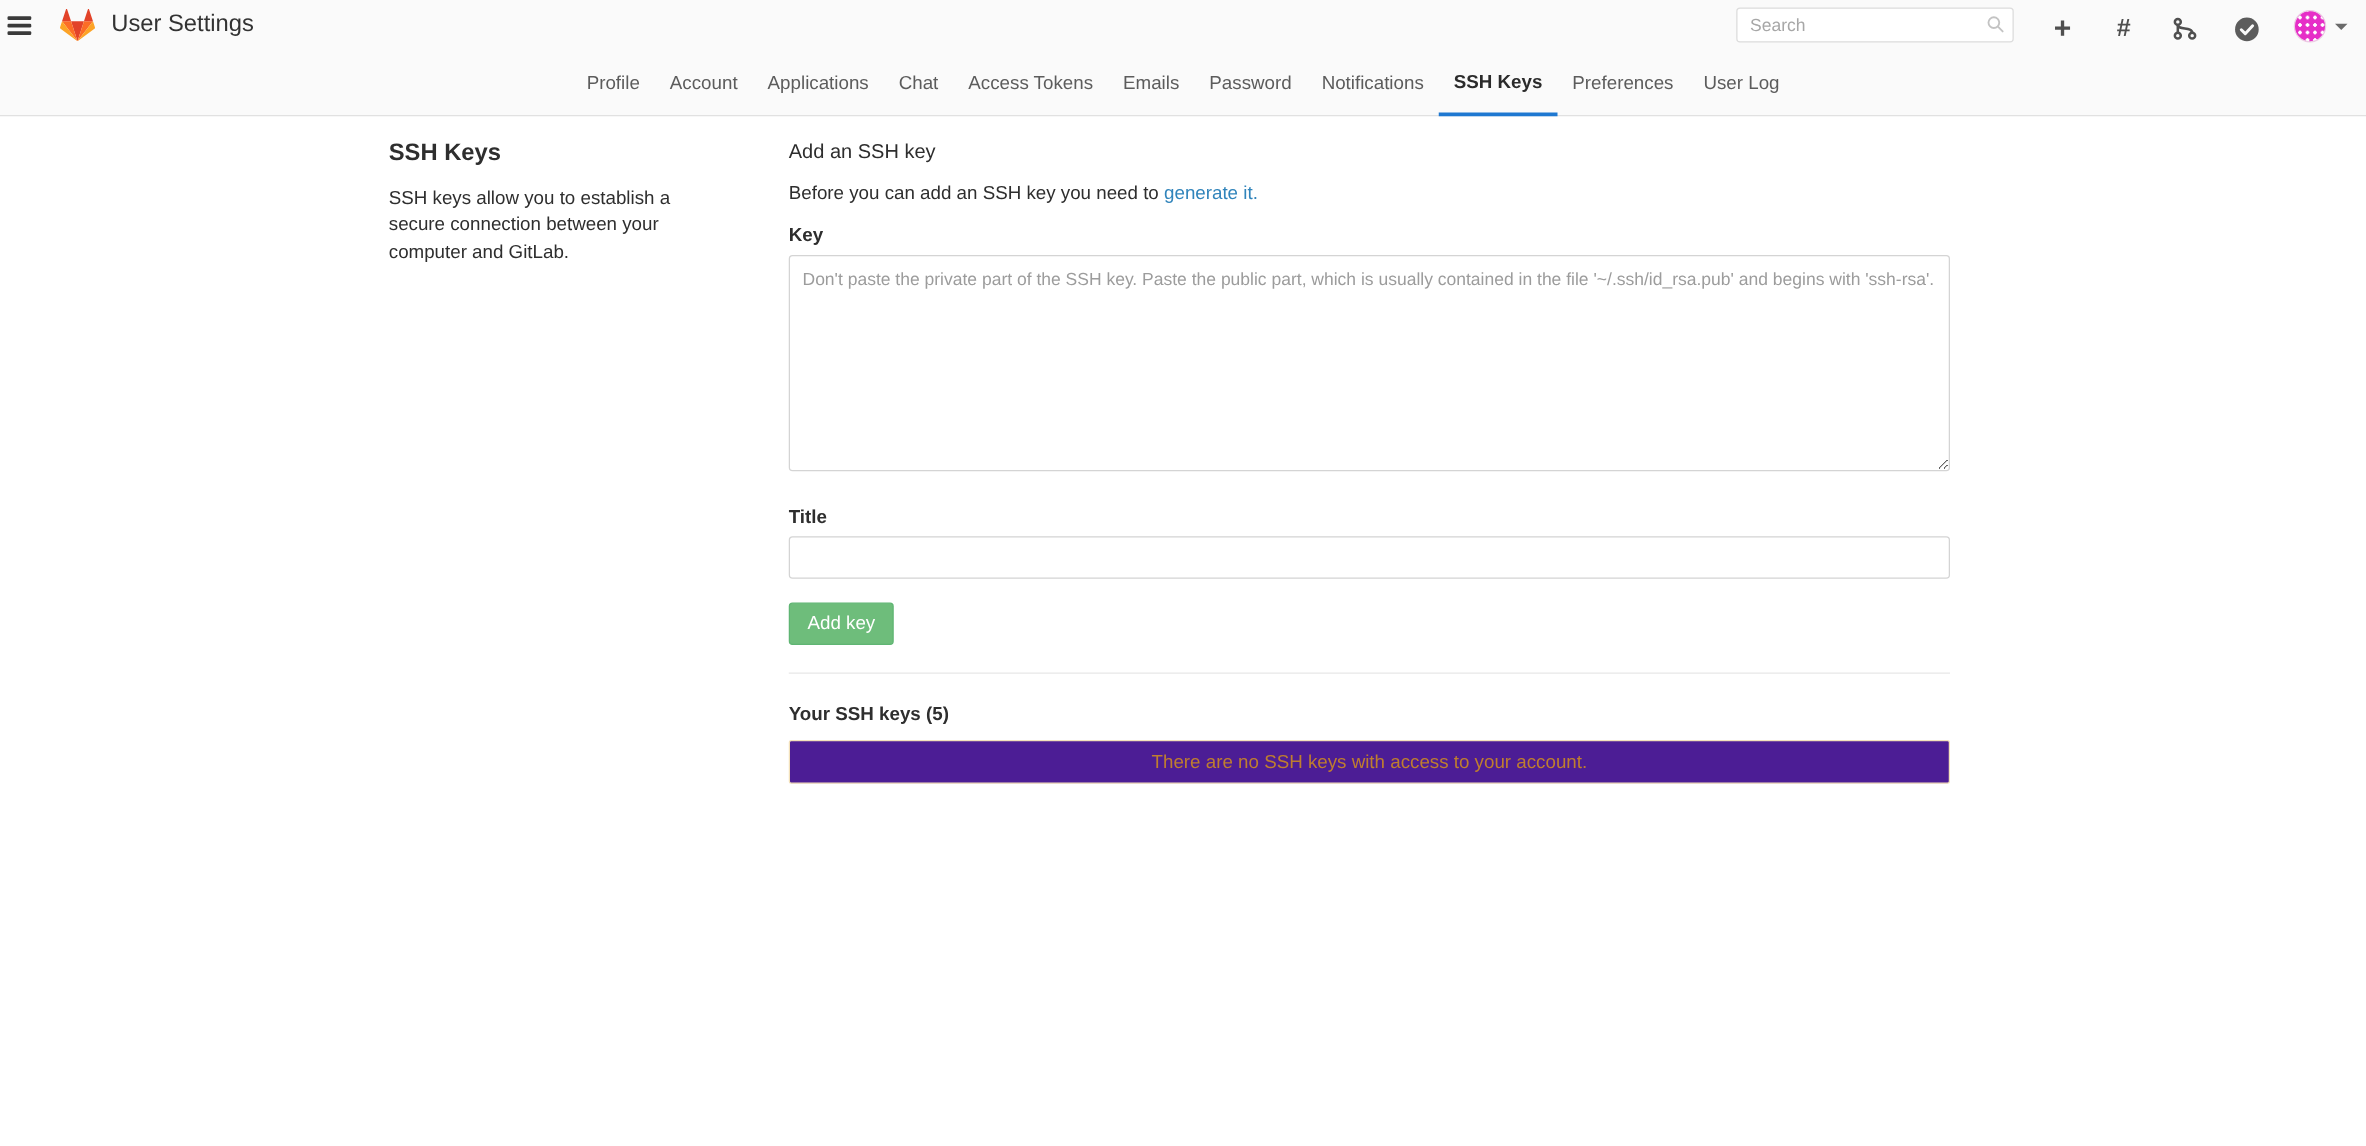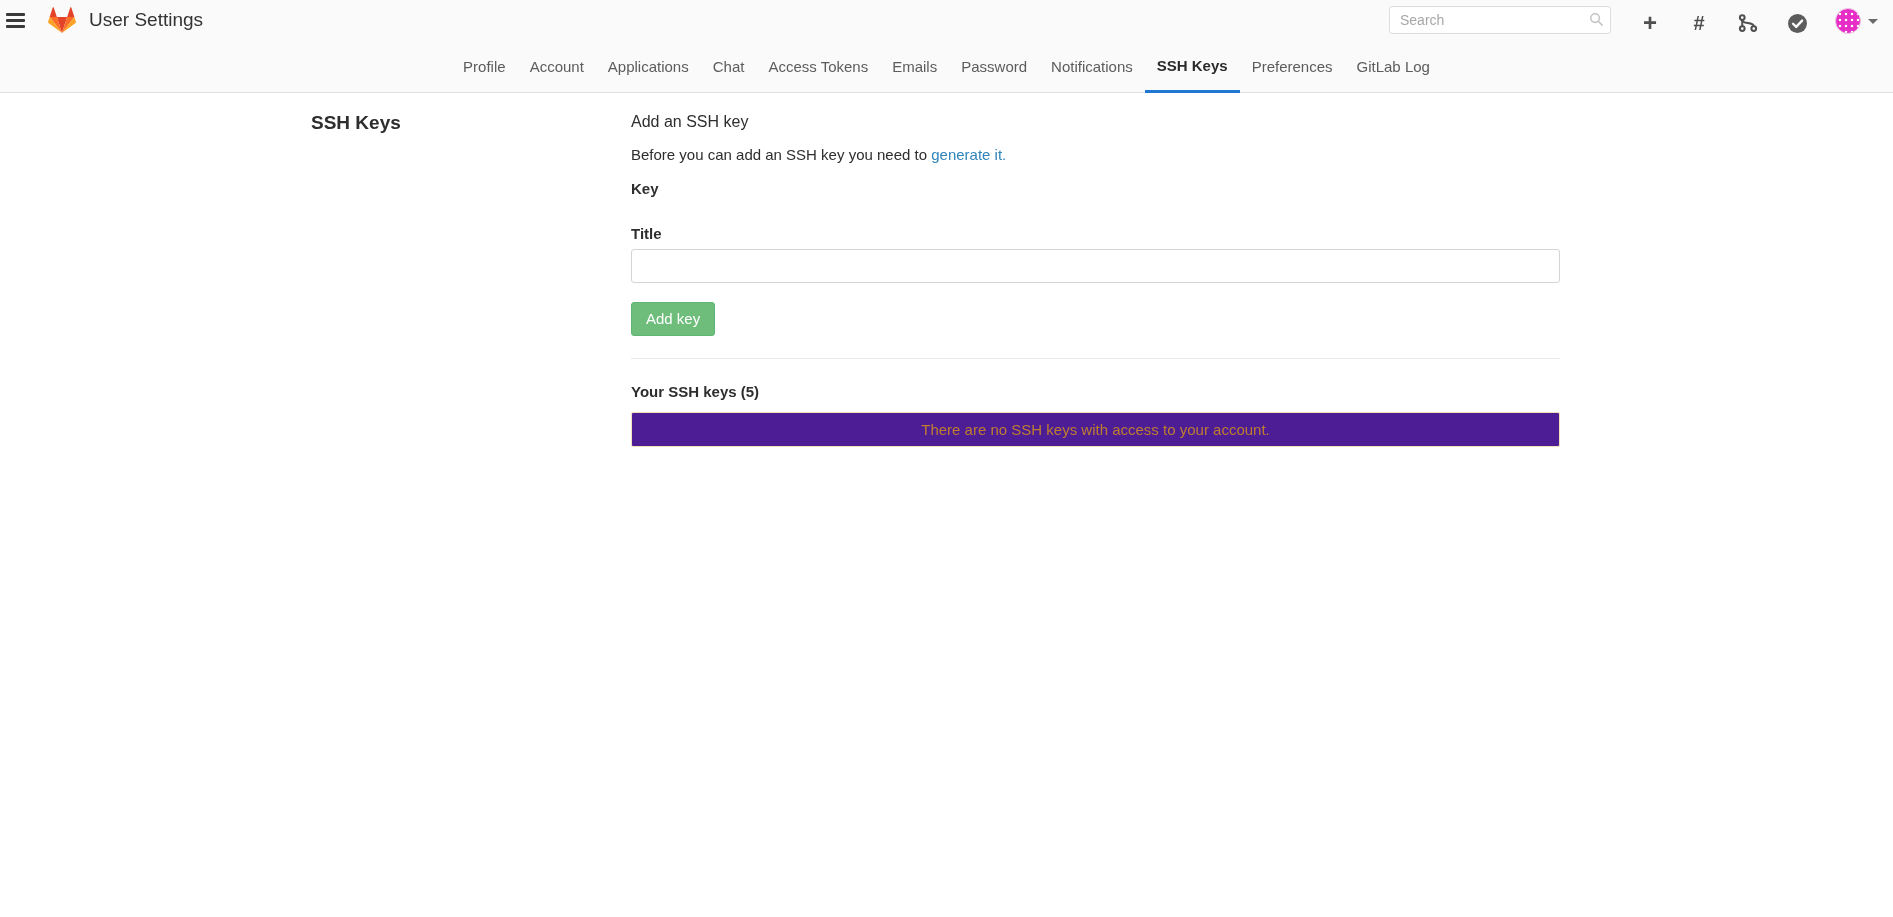--- a/index.html
+++ b/index.html
@@ -171,38 +171,40 @@
     <a class="tab">Profile</a>
     <a class="tab">Account</a>
     <a class="tab">Applications</a>
     <a class="tab">Chat</a>
     <a class="tab">Access Tokens</a>
     <a class="tab">Emails</a>
     <a class="tab">Password</a>
     <a class="tab">Notifications</a>
     <a class="tab active">SSH Keys</a>
     <a class="tab">Preferences</a>
-    <a class="tab">GitLab Log</a>
+    <a class="tab">User Log</a>
   </div>
 </div>
 
 <div class="content">
 
   <div class="col-left">
     <h3>SSH Keys</h3>
+    <p>SSH keys allow you to establish a secure connection between your computer and GitLab.</p>
   </div>
 
   <div class="col-right">
 
     <h4 class="section-heading">Add an SSH key</h4>
 
     <p class="intro"><span>Before you can add an SSH key you need to</span><a class="link">generate it.</a></p>
 
     <div class="form-group">
       <label>Key</label>
+      <textarea class="key-field" placeholder="Don't paste the private part of the SSH key. Paste the public part, which is usually contained in the file '~/.ssh/id_rsa.pub' and begins with 'ssh-rsa'." style=""></textarea>
     </div>
 
     <div class="form-group title-group">
       <label>Title</label>
       <input class="title-field" type="text" value="" style="">
     </div>
 
     <button class="btn-create">Add key</button>
 
     <hr class="divider">

